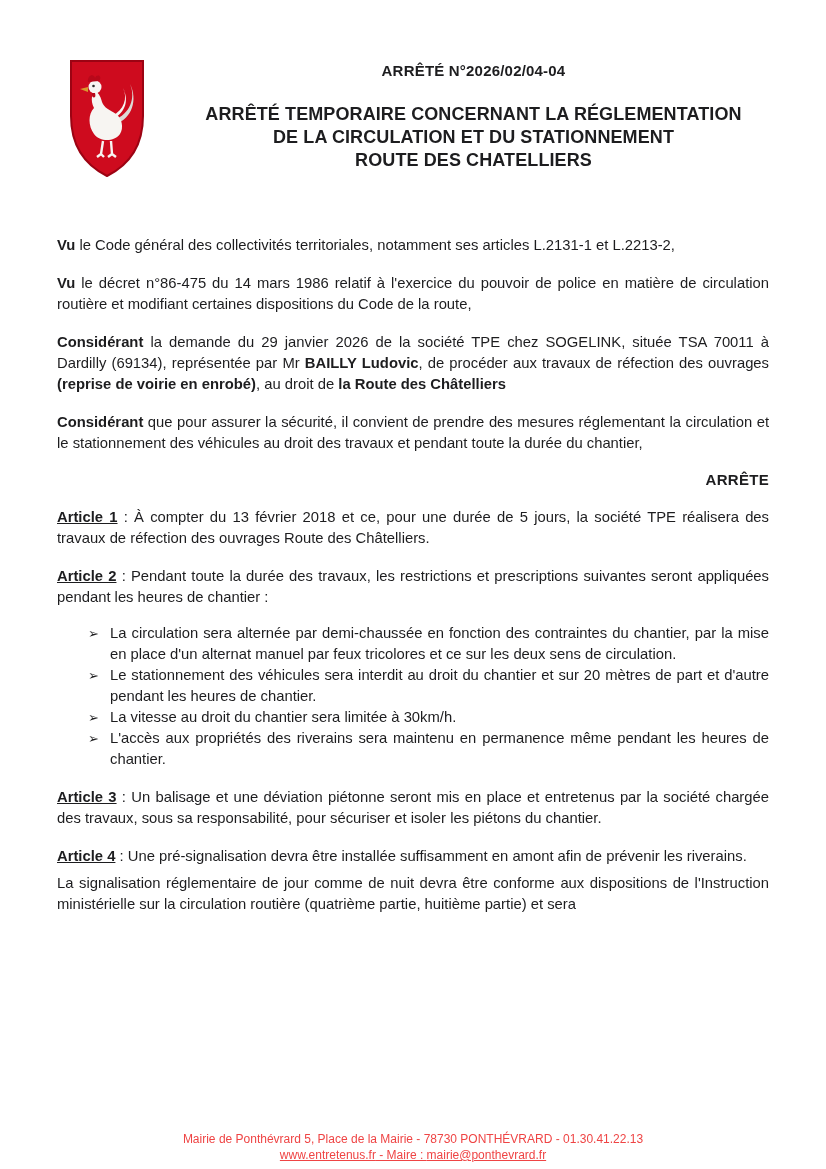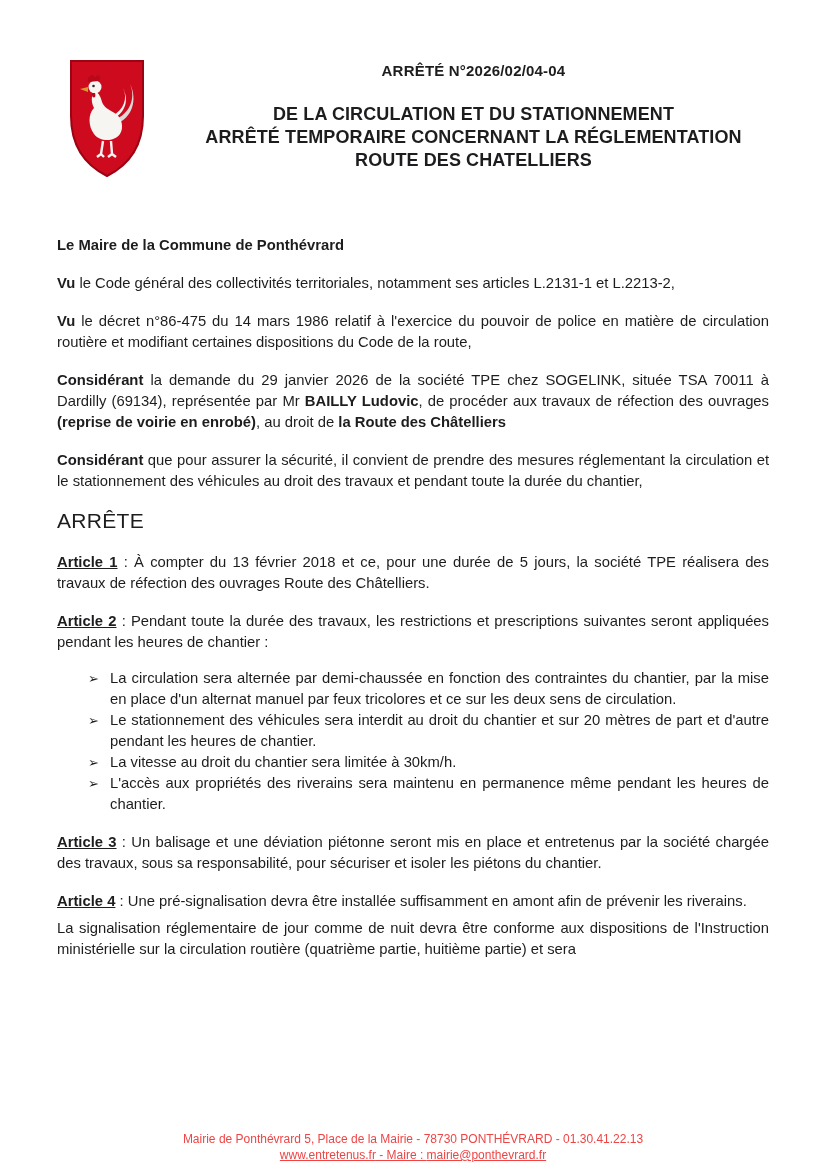--- a/index.html
+++ b/index.html
@@ -26,23 +26,23 @@
   
   .doc-body { margin-top: 50px; }
   .doc-para {
     font-size: 14.8px;
     line-height: 21px;
     text-align: justify;
     margin-bottom: 17px;
   }
   .doc-para.mb-small { margin-bottom: 6px; }
   .doc-heading {
-    font-size: 21px;
-    font-weight: normal;
-    text-align: left;
+    font-size: 15px;
+    font-weight: bold;
+    text-align: right;
     margin: 16px 0 19px 0;
     letter-spacing: .3px;
   }
   .doc-list { list-style: none; margin: -2px 0 17px 31px; }
   .doc-list li { display: flex; font-size: 14.8px; line-height: 21px; }
   .doc-list .bullet { flex: 0 0 22px; font-size: 13px; }
   .doc-list .li-text { flex: 1; text-align: justify; }
 
   .b { font-weight: bold; }
   .u { text-decoration: underline; }
@@ -75,29 +75,28 @@
           <path d="M22,26 C21,19 28,17 29,22 C31,17 37,20 33,25 Z" fill="#b8081a"></path>
           <path d="M22,31 L14,33 L22,36 Z" fill="#d89a2e"></path>
           <path d="M26,37 C25,43 31,43 29,37 Z" fill="#b8081a"></path>
           <circle cx="27.5" cy="30" r="1.3" fill="#2b2b2b"></circle>
           <path fill="none" stroke-width="2.4" d="M37,85 L35,98 M35,98 L31,101 M35,98 L38,101 M45,85 L46,98 M46,98 L42,101 M46,98 L50,101" stroke="#f7f5f2"></path>
         </svg>
       </div>
       <div class="header-text">
         <div class="doc-ref">ARRÊTÉ N°2026/02/04-04</div>
         <div class="doc-title">
+          <div>ARRÊTÉ TEMPORAIRE CONCERNANT LA RÉGLEMENTATION</div>
           <div>DE LA CIRCULATION ET DU STATIONNEMENT</div>
-          <div>ARRÊTÉ TEMPORAIRE CONCERNANT LA RÉGLEMENTATION</div>
           <div>ROUTE DES CHATELLIERS</div>
         </div>
       </div>
     </div>
 
     <div class="doc-body">
-        <p class="doc-para"><span class="b">Le Maire de la Commune de Ponthévrard</span></p>
         <p class="doc-para"><span class="b">Vu</span><span> le Code général des collectivités territoriales, notamment ses articles L.2131-1 et L.2213-2,</span></p>
         <p class="doc-para"><span class="b">Vu</span><span> le décret n°86-475 du 14 mars 1986 relatif à l'exercice du pouvoir de police en matière de circulation routière et modifiant certaines dispositions du Code de la route,</span></p>
         <p class="doc-para"><span class="b">Considérant</span><span> la demande du 29 janvier 2026 de la société TPE chez SOGELINK, située TSA 70011 à Dardilly (69134), représentée par Mr </span><span class="b">BAILLY Ludovic</span><span>, de procéder aux travaux de réfection des ouvrages </span><span class="b">(reprise de voirie en enrobé)</span><span>, au droit de </span><span class="b">la Route des Châtelliers</span></p>
         <p class="doc-para"><span class="b">Considérant</span><span> que pour assurer la sécurité, il convient de prendre des mesures réglementant la circulation et le stationnement des véhicules au droit des travaux et pendant toute la durée du chantier,</span></p>
         <div class="doc-heading">ARRÊTE</div>
         <p class="doc-para"><span class="b u">Article 1</span><span> : À compter du 13 février 2018 et ce, pour une durée de 5 jours, la société TPE réalisera des travaux de réfection des ouvrages Route des Châtelliers.</span></p>
         <p class="doc-para"><span class="b u">Article 2</span><span> : Pendant toute la durée des travaux, les restrictions et prescriptions suivantes seront appliquées pendant les heures de chantier :</span></p>
         <ul class="doc-list">
           <li>
             <span class="bullet">➢</span>

